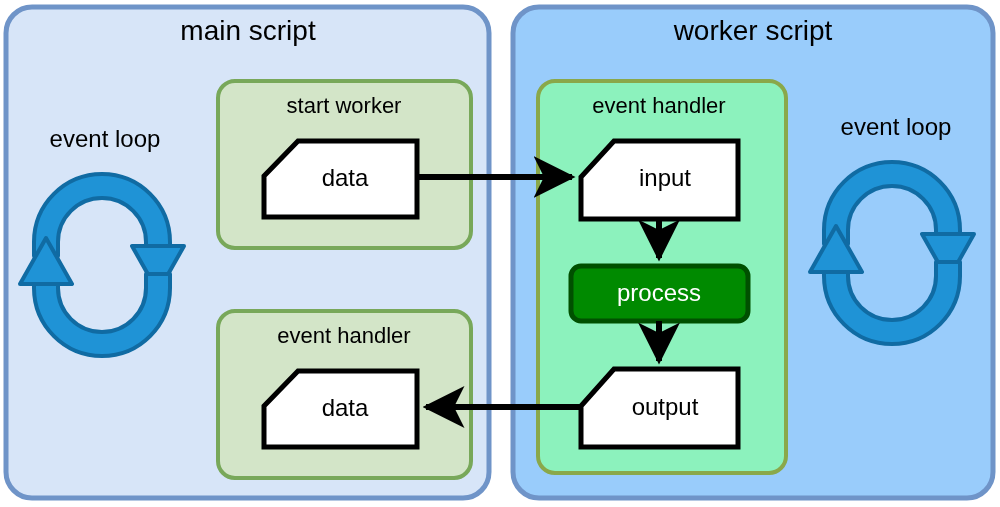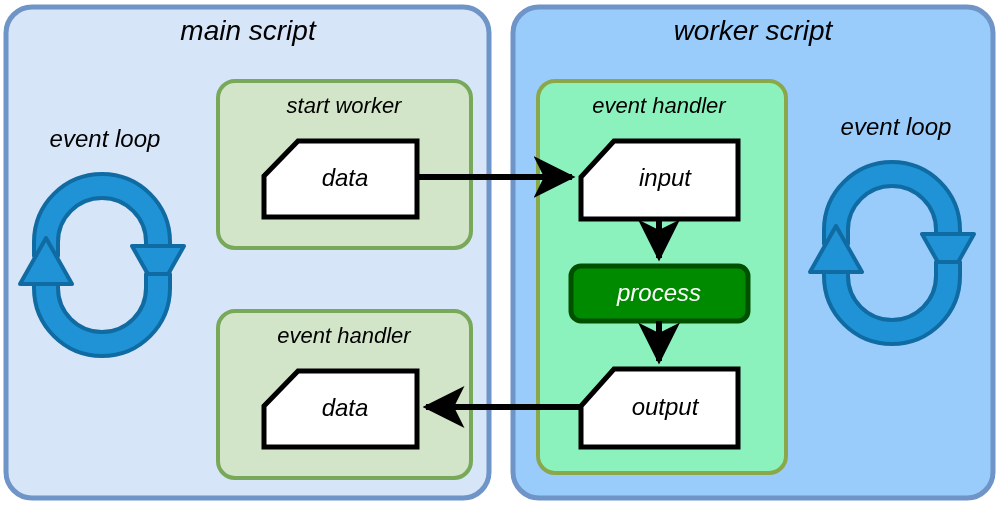--- a/index.html
+++ b/index.html
@@ -11,21 +11,20 @@
     width: 1000px;
     height: 507px;
     font-family: "Liberation Sans", sans-serif;
     overflow: hidden;
   }
   #stage {
     position: relative;
     width: 1000px;
     height: 507px;
     background: #ffffff;
-    font-style: italic;
   }
   svg.diagram {
     position: absolute;
     left: 0;
     top: 0;
     width: 1000px;
     height: 507px;
     display: block;
   }
   text {

